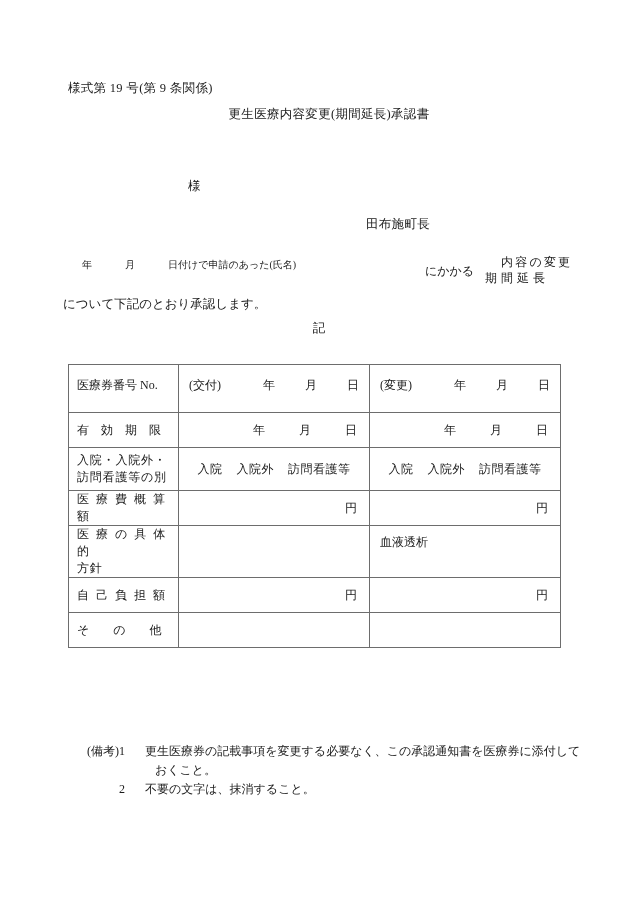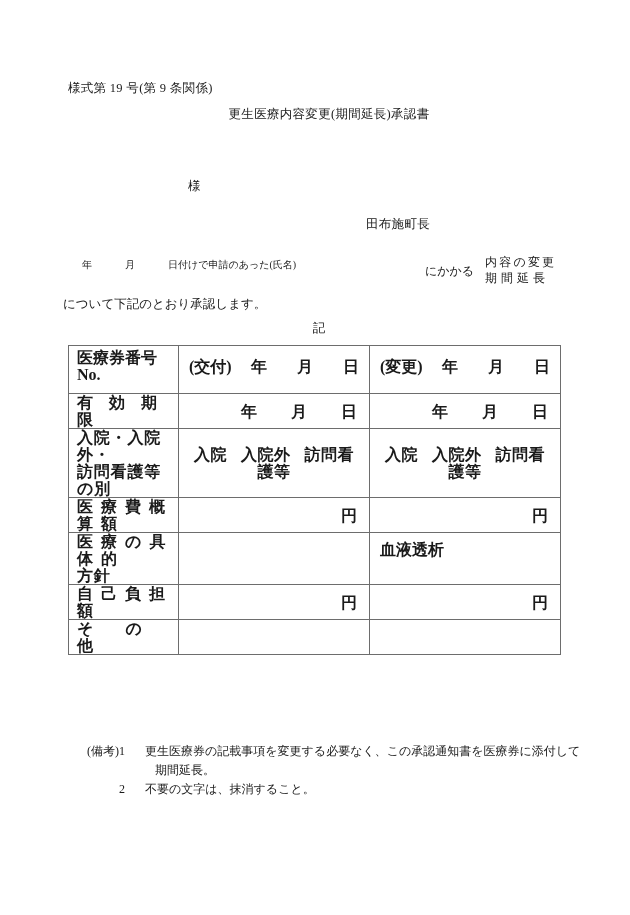--- a/index.html
+++ b/index.html
@@ -91,21 +91,21 @@
     font-size: 12px;
   }
   .change-stack {
     position: absolute;
     left: 485px;
     top: 254px;
     font-size: 12px;
     line-height: 16px;
     text-align: left;
   }
-  .change-stack .l1 { letter-spacing: 2.2px; display:block; }
+  .change-stack .l1 { letter-spacing: 2.2px; display:block;margin-left:16px; }
   .change-stack .l2 { letter-spacing: 4.0px; display:block; }
 
   .sentence-2 {
     position: absolute;
     left: 63px;
     top: 296px;
     font-size: 12.5px;
   }
   .ki {
     position: absolute;
@@ -113,26 +113,25 @@
     top: 320px;
     text-align: center;
     font-size: 12.5px;
     padding-left: 8px;
   }
 
   
   .form-table {
     position: absolute;
     left: 68px;
-    top: 345px;
+    top: 364px;
     width: 493px;
     border-collapse: collapse;
     table-layout: fixed;
-    font-size: 16px;
-    font-weight: bold;
+    font-size: 12px;
   }
   .form-table td {
     border: 1px solid #6d6d6d;
     padding: 0;
     vertical-align: middle;
   }
   .col-label { width: 110px; }
   .col-mid   { width: 191px; }
   .col-right { width: 191px; }
 
@@ -349,21 +348,21 @@
 
     </tbody>
   </table>
 
   <div class="remarks">
     <div class="r-row">
       <span class="r-tag">(備考)</span>
       <span class="r-num">1</span>
       <span class="r-txt">更生医療券の記載事項を変更する必要なく、この承認通知書を医療券に添付して</span>
     </div>
-    <div class="r-cont">期間延長。</div>
+    <div class="r-cont">おくこと。</div>
     <div class="r-row">
       <span class="r-tag"></span>
       <span class="r-num">2</span>
       <span class="r-txt">不要の文字は、抹消すること。</span>
     </div>
   </div>
 
 </div>
 
 </body></html>

